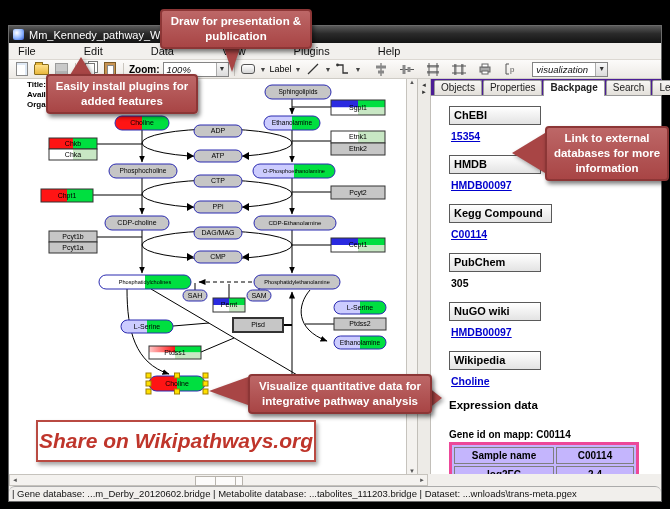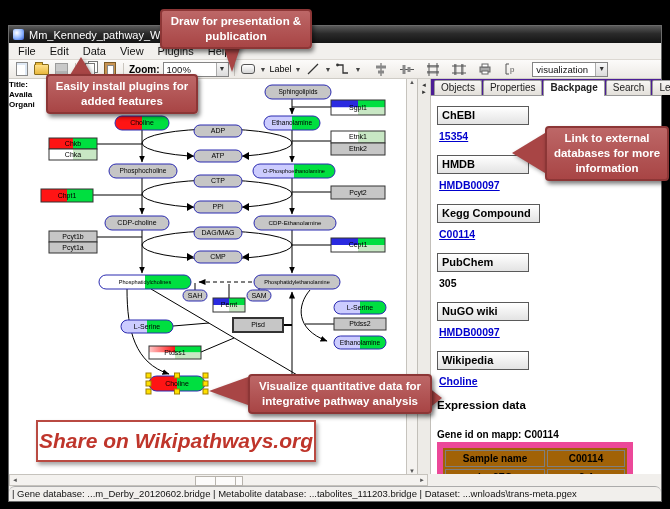--- a/index.html
+++ b/index.html
@@ -7,21 +7,21 @@
        font-family:"Liberation Sans",sans-serif;-webkit-font-smoothing:antialiased;}
 
   
   #win{position:absolute;left:8px;top:25px;width:654px;height:477px;box-sizing:border-box;
        border:1px solid #6b6b6b;background:#f1efec;display:flex;flex-direction:column;}
   #titlebar{height:17px;flex:0 0 17px;display:flex;align-items:center;gap:5px;padding-left:4px;
        background:linear-gradient(#5a5a5a,#2a2a2a 45%,#141414);color:#fff;font-size:11px;}
   #app-icon{width:11px;height:11px;border-radius:2px;
        background:radial-gradient(circle at 35% 35%,#ffffff,#8fb6ff 55%,#2c52c8);}
   #menubar{height:16px;flex:0 0 16px;display:flex;align-items:center;background:#f2f0ed;
-       border-bottom:1px solid #dcd8d2;font-size:11px;color:#111;padding-left:2px;}
+       border-bottom:1px solid #dcd8d2;font-size:11px;color:#111;padding-left:2px;gap:34px;}
   .menu-item{padding:1px 7px;cursor:default;}
   #toolbar{height:18px;flex:0 0 18px;display:flex;align-items:center;gap:3px;padding:0 4px;
        background:linear-gradient(#fcfbfa,#edeae5);border-bottom:1px solid #cfccc6;font-size:10px;}
   .tb-sep{width:1px;height:13px;background:#cac6bf;margin:0 2px;}
   .tb-btn{width:17px;height:15px;display:flex;align-items:center;justify-content:center;}
   .caret{font-size:7px;color:#444;line-height:15px;}
   
   .ico-new{width:10px;height:12px;background:#fff;border:1px solid #8a8a8a;
        box-shadow:inset -2px 2px 0 #dfe9f5;}
   .ico-open{width:13px;height:9px;background:linear-gradient(#ffe08a,#e9b83c);border:1px solid #8a6d1d;
@@ -32,68 +32,68 @@
        box-shadow:inset 0 -4px 0 #b2b2b2;}
   .ico-copy{width:8px;height:10px;background:#fff;border:1px solid #777;
        box-shadow:3px -2px 0 -1px #fff,3px -2px 0 0 #777;}
   .ico-paste{width:10px;height:12px;background:#c89454;border:1px solid #7c5a26;position:relative;}
   .ico-paste:before{content:"";position:absolute;left:2px;top:2px;width:5px;height:8px;background:#fff;
        border:1px solid #888;}
   .ico-node{width:12px;height:8px;border:1px solid #555;border-radius:3px;
        background:linear-gradient(#fff,#d6d6d6);}
   .combo{display:flex;align-items:center;border:1px solid #848484;background:#fff;height:13px;
        font-size:9.5px;color:#111;}
-  .combo .val{padding:0 3px;flex:1;white-space:nowrap;overflow:hidden;}
+  .combo .val{padding:0 3px;flex:1;white-space:nowrap;overflow:hidden;font-style:italic;}
   .combo .dd{width:11px;align-self:stretch;border-left:1px solid #aaa;
        background:linear-gradient(#f7f7f7,#dcdcdc);text-align:center;font-size:7px;line-height:12px;color:#333;}
   #zoom-combo{width:64px;}
   #vis-combo{width:74px;margin-left:10px;}
   .tb-svg{display:block;}
 
   
   #main{flex:1 1 auto;display:flex;min-height:0;}
   #canvas{width:397px;flex:0 0 397px;background:#fff;position:relative;overflow:hidden;}
   #vscroll{width:10px;flex:0 0 10px;background:#f4f2ef;border-left:1px solid #c6c3bd;display:flex;
        flex-direction:column;justify-content:space-between;align-items:center;font-size:6px;color:#555;}
   #splitter{width:12px;flex:0 0 12px;background:#edebe7;border-left:1px solid #c2bfb9;
        border-right:1px solid #c2bfb9;display:flex;flex-direction:column;align-items:center;
        padding-top:3px;font-size:6px;color:#333;line-height:7px;}
   #panel{flex:1 1 auto;background:#fff;display:flex;flex-direction:column;min-width:0;}
   #tabstrip{height:16px;flex:0 0 16px;display:flex;align-items:flex-end;background:#4c1d95;
        border-bottom:1px solid #9a9a9a;padding-left:3px;gap:1px;font-size:10px;}
   .tab{border:1px solid #9a9a9a;border-bottom:none;background:linear-gradient(#f7f6f4,#e3e0da);
        padding:1px 6px 2px 6px;border-radius:2px 2px 0 0;color:#222;}
   .tab.active{background:#fff;font-weight:bold;position:relative;top:1px;padding-bottom:3px;margin-top:9px;}
-  #panel-body{flex:1;padding:9px 6px 0 6px;overflow:hidden;position:relative;}
+  #panel-body{flex:1;padding:9px 6px 0 6px;overflow:hidden;position:relative;margin-left:12px;}
   .bp-header{display:inline-block;min-width:78px;border:1px solid #5a5a5a;
        background:linear-gradient(#ffffff,#e3e3e3);font-weight:bold;font-size:11px;color:#000;
        padding:2px 8px 3px 4px;}
   .bp-val{display:block;margin:5px 0 12px 2px;font-size:10.5px;font-weight:bold;}
   .bp-val.link{color:#0000cd;text-decoration:underline;cursor:pointer;}
   #expr-head{font-weight:bold;font-size:11.5px;margin:4px 0 18px 0;}
   #tbl-caption{font-weight:bold;font-size:10px;margin-bottom:2px;}
-  #expr-table{border:6px solid #ec4899;border-spacing:2px;background:#a16207;}
+  #expr-table{border:3px solid #ec4899;border-spacing:2px;background:#c4b5fd;}
   #expr-table td{border:1px solid #7f7f7f;font-size:10px;font-weight:bold;text-align:center;
        padding:1px 4px;height:13px;}
   #expr-table td:first-child{width:90px;}
   #expr-table td:last-child{width:68px;}
 
   
   #hscroll-row{height:12px;flex:0 0 12px;display:flex;background:#f1efec;}
   #hscroll{width:419px;flex:0 0 419px;position:relative;background:#f4f2ef;
        border:1px solid #c6c3bd;box-sizing:border-box;display:flex;align-items:center;
        justify-content:space-between;font-size:6px;color:#555;padding:0 2px;}
   #hthumb{position:absolute;left:185px;top:1px;width:46px;height:8px;background:#fcfbfa;
        border:1px solid #b7b3ac;
        background-image:repeating-linear-gradient(90deg,transparent 0 19px,#b9b5ae 19px 20px);}
   #statusbar{height:13px;flex:0 0 13px;background:#f1efec;border-top:1px solid #ababab;
        font-size:9.5px;color:#111;padding:1px 0 0 3px;white-space:nowrap;overflow:hidden;border-radius:6px;}
 
   
-  .cv-info{position:absolute;left:0;font-size:8px;font-weight:bold;color:#000;white-space:nowrap;}
+  .cv-info{position:absolute;left:18px;font-size:8px;font-weight:bold;color:#000;white-space:nowrap;}
 
   
   .callout{position:absolute;z-index:60;background:linear-gradient(#bd6767,#a84545);
        border:2px solid #8c3636;border-radius:4px;color:#fff;font-weight:bold;font-size:11.5px;
        line-height:1.3;text-align:center;padding:3px 4px;box-shadow:2px 3px 4px rgba(0,0,0,.5);}
   .arr{position:absolute;z-index:59;width:0;height:0;filter:drop-shadow(2px 2px 2px rgba(0,0,0,.4));}
   #co-draw{left:160px;top:9px;width:140px;}
   #ar-draw{left:219px;top:33px;border-left:13px solid transparent;border-right:13px solid transparent;
        border-top:39px solid #a84545;}
   #co-plugins{left:30px;top:74px;width:140px;margin-left:16px;}

